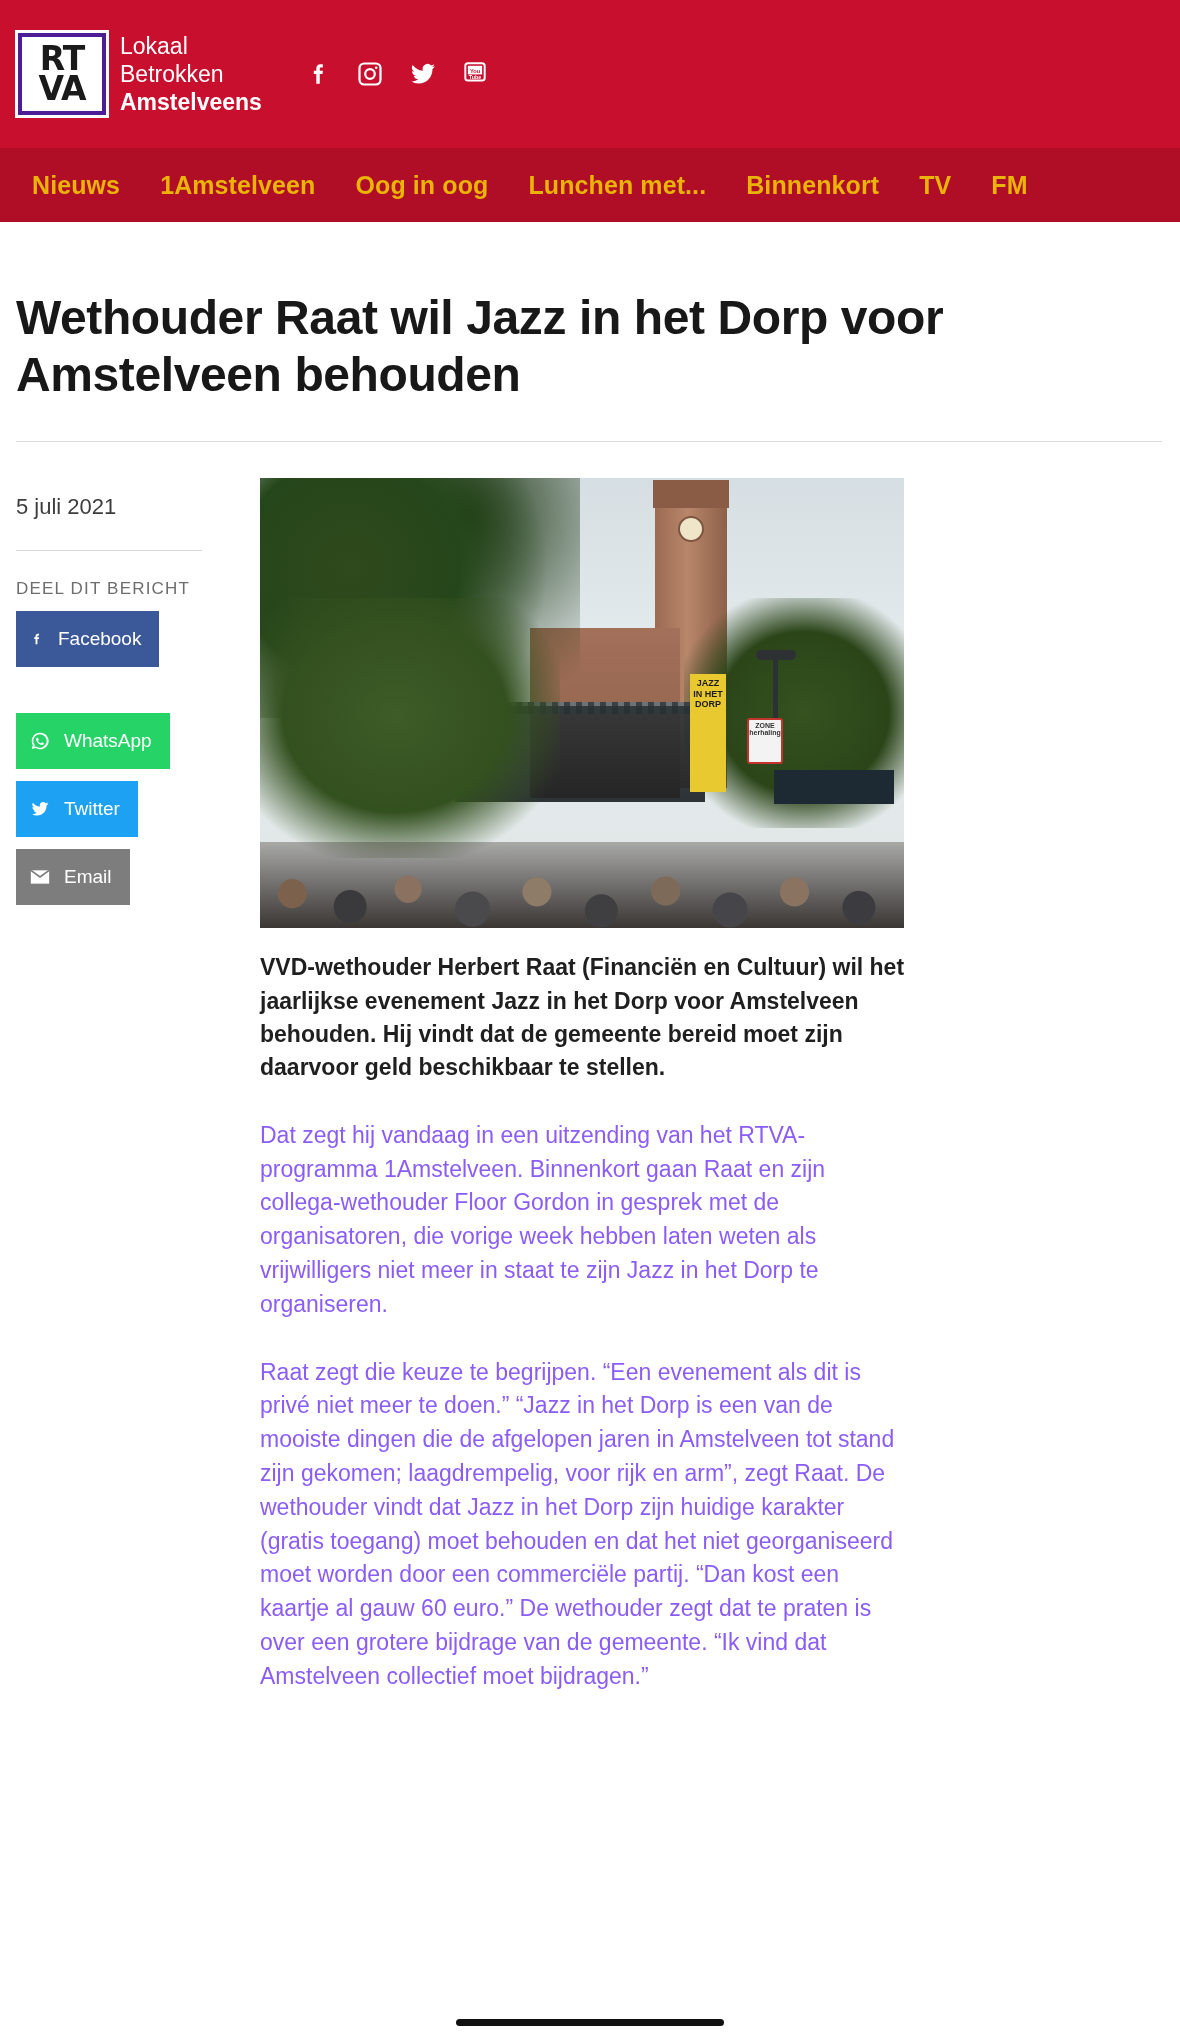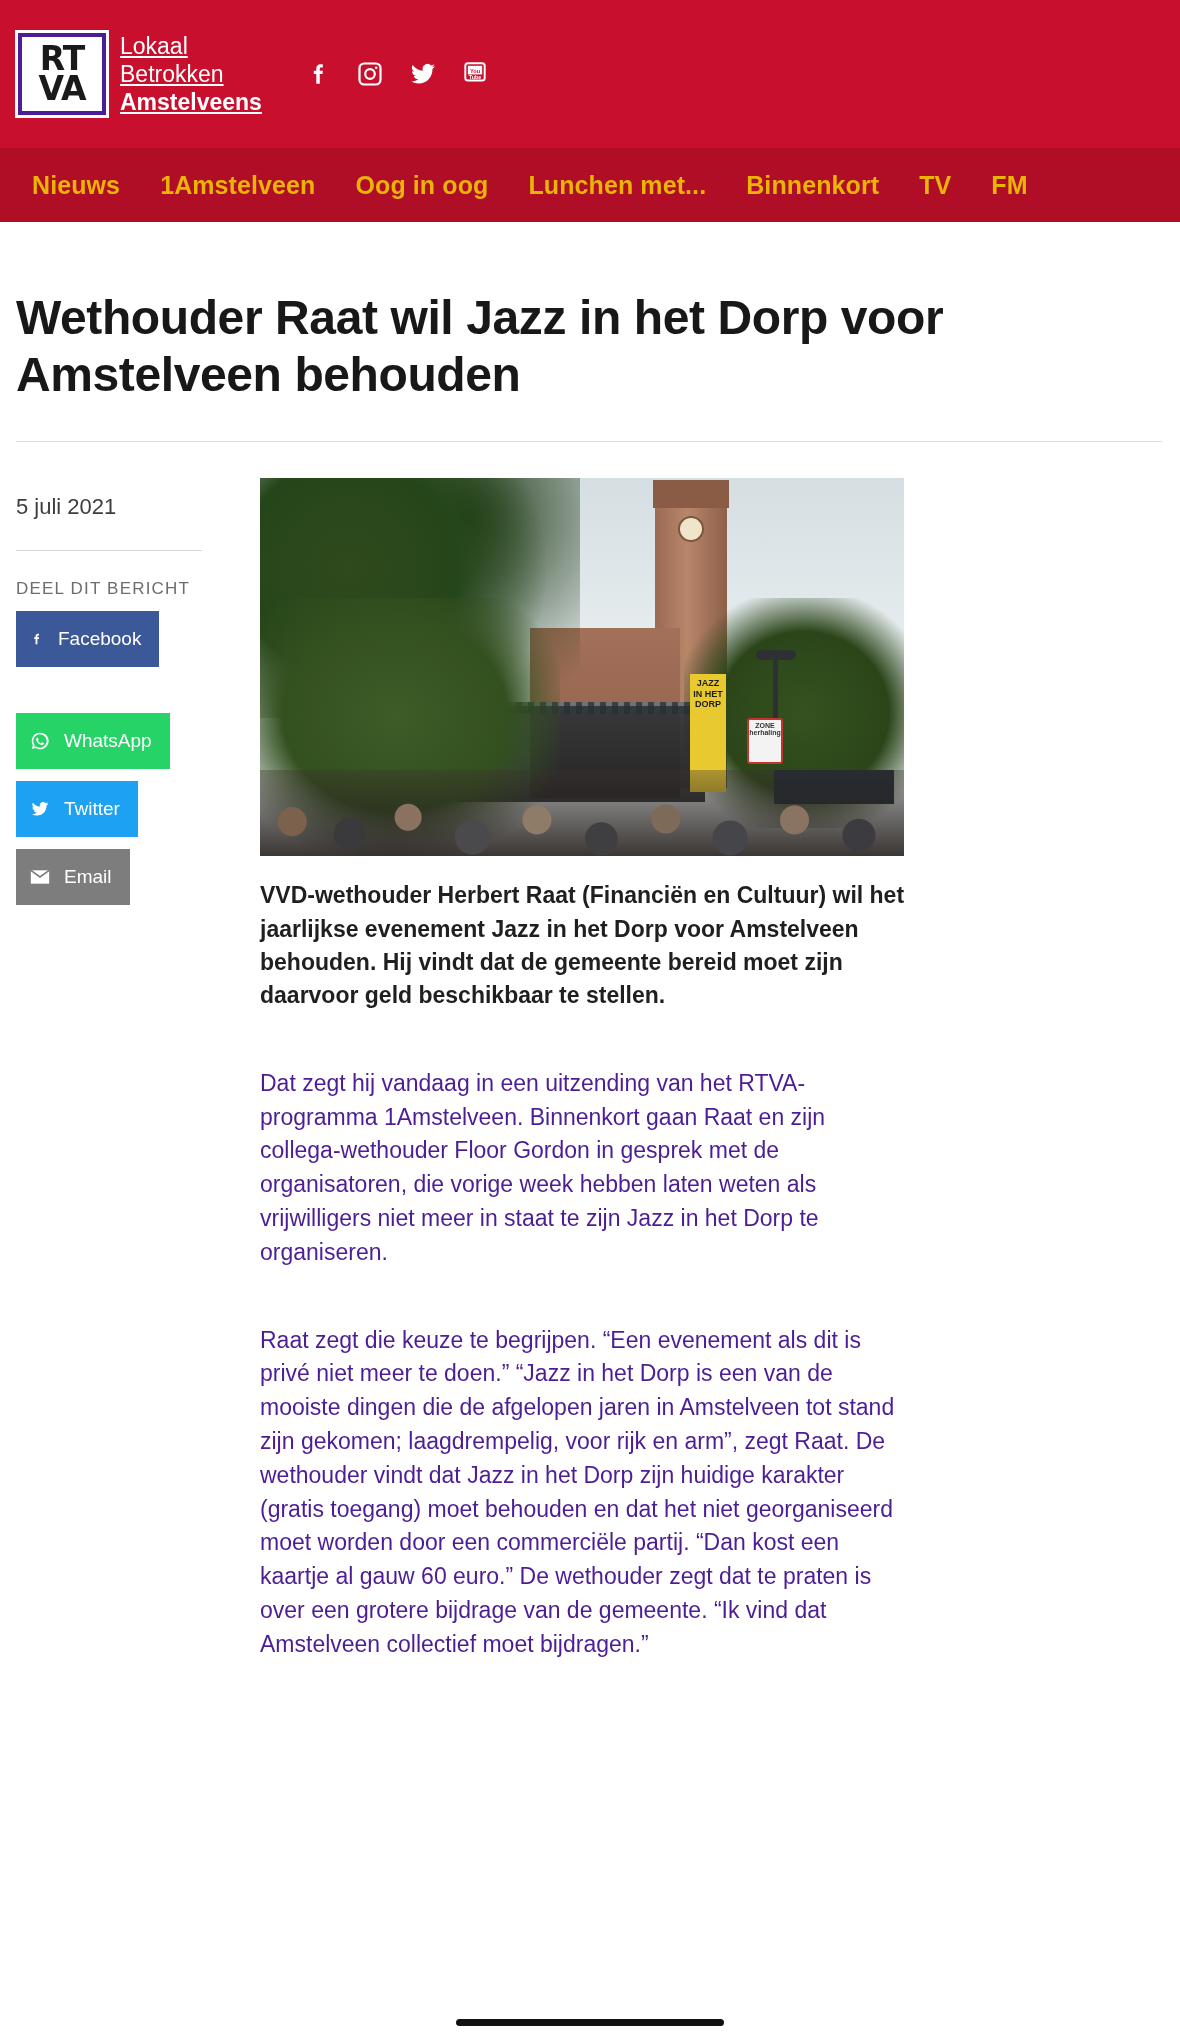--- a/index.html
+++ b/index.html
@@ -37,21 +37,20 @@
     font-weight: bold;
     font-size: 33px;
     letter-spacing: -1px;
     color: #1a1a1a;
     font-family: "DejaVu Sans", sans-serif;
   }
   .logo-words {
     color: #ffffff;
     line-height: 1.22;
     font-size: 23px;
-    text-decoration: underline;
   }
   .logo-words .w1 { font-weight: normal; }
   .logo-words .w2 { font-weight: normal; }
   .logo-words .w3 { font-weight: bold; }
 
   .social {
     display: flex;
     align-items: center;
     gap: 24px;
     margin-left: 44px;
@@ -138,21 +137,21 @@
   .share-btn svg { display:block; }
   .sb-facebook { background: #3b5998; }
   .sb-whatsapp { background: #25d366; margin-top: 46px; }
   .sb-twitter  { background: #1da1f2; justify-content: flex-end; }
   .sb-email    { background: #7d7d7d; }
 
   .main-col { flex: 1 1 auto; padding-left: 8px; }
 
   .hero-photo {
     width: 644px;
-    height: 378px;
+    height: 450px;
     position: relative;
     overflow: hidden;
     background: #3b82f6;
   }
   
   .hero-photo .sky {
     position: absolute; inset: 0;
     background: linear-gradient(180deg,#d5dee2 0%, #e7edef 45%, #dfe5e4 100%);
   }
   .hero-photo .tree-left {
@@ -235,22 +234,22 @@
   .lede {
     font-size: 23px;
     line-height: 1.45;
     font-weight: bold;
     color: #1f1f1f;
     max-width: 650px;
   }
   .body-par {
     font-size: 23px;
     line-height: 1.47;
-    color: #4c1d95;
-    margin-top: 54px;
+    color: #8b5cf6;
+    margin-top: 34px;
     max-width: 652px;
   }
 
   .home-indicator {
     position: absolute;
     left: 50%;
     transform: translateX(-50%);
     bottom: 14px;
     width: 268px;
     height: 7px;

